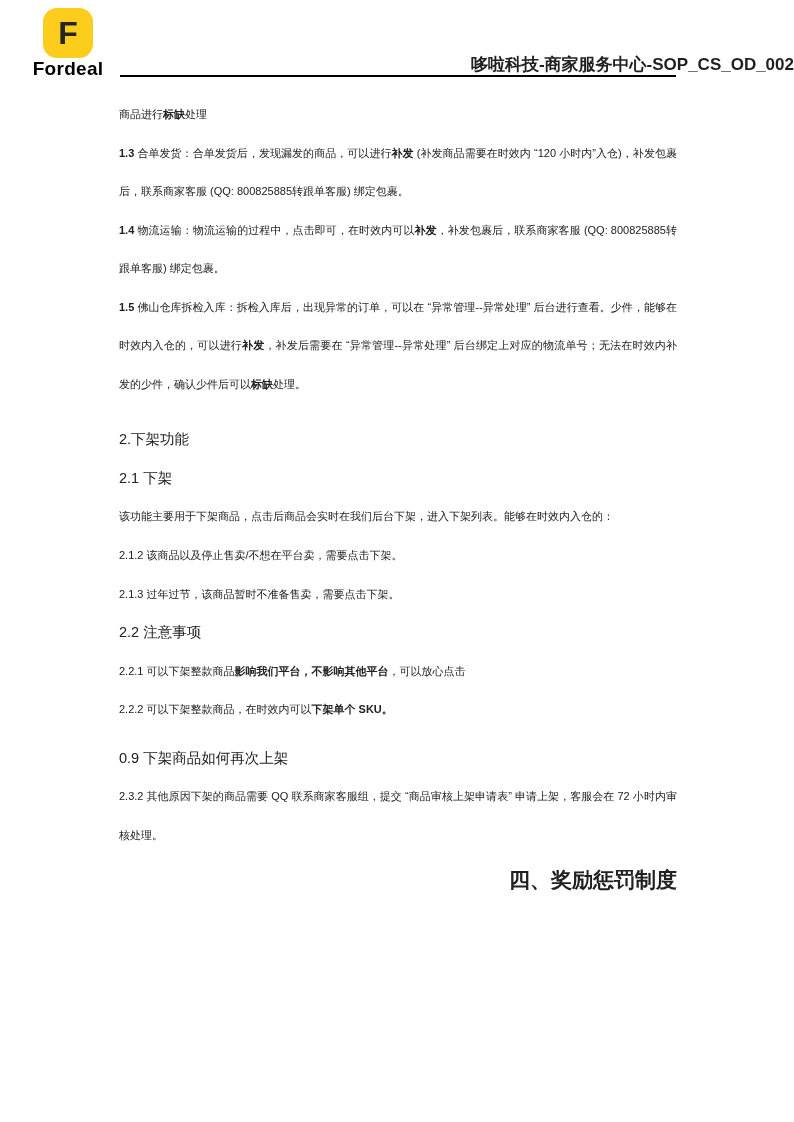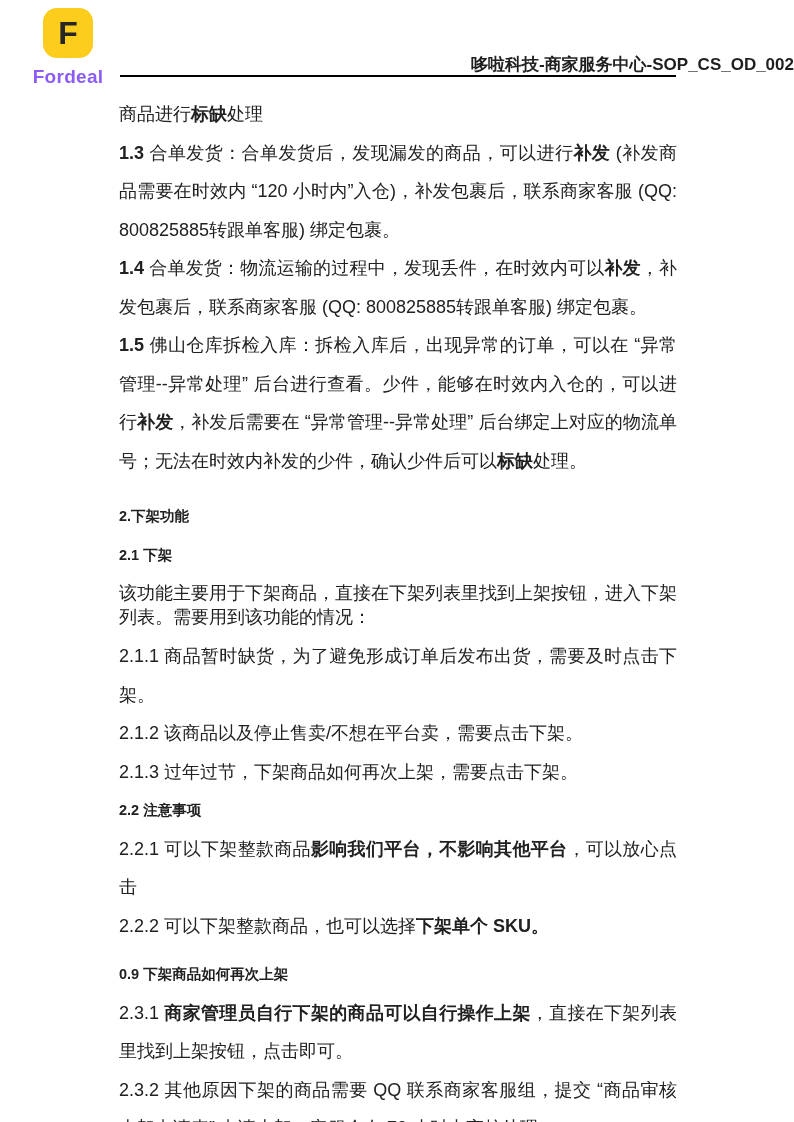--- a/index.html
+++ b/index.html
@@ -12,36 +12,36 @@
     overflow:hidden;
   }
   
   .logo{position:absolute;left:34px;top:8px;width:68px;display:flex;flex-direction:column;align-items:center;}
   .logo-icon{
     width:50px;height:50px;border-radius:14px;
     background:var(--brand,#fccd1d);
     display:flex;align-items:center;justify-content:center;
   }
   .logo-letter{font-size:32px;font-weight:800;color:#262626;line-height:1;}
-  .logo-word{margin-top:8px;font-size:19px;font-weight:600;color:#8b5cf6;letter-spacing:.3px;}
+  .logo-word{margin-top:0;font-size:19px;font-weight:600;color:#000000;letter-spacing:.3px;}
   
   .header-title{
     position:absolute;top:53px;left:0;right:0;
     text-align:right;font-size:17px;font-weight:700;color:#1f1f1f;
   }
   .header-rule{
     position:absolute;top:75px;left:120px;width:556px;height:0;
     border-top:2px solid #000;
   }
   
   .content{position:absolute;left:119px;top:95px;width:558px;}
   .content p{margin:0;}
-  .p-body{font-size:18px;line-height:38.5px;text-align:justify;font-weight:400;}
+  .p-body{font-size:11px;line-height:38.5px;text-align:justify;font-weight:400;}
   .p-tight{line-height:24px;margin:7px 0 8px 0 !important;}
-  .p-h2{font-size:14.5px;line-height:38.5px;font-weight:700;text-align:left;}
+  .p-h2{font-size:14.5px;line-height:38.5px;font-weight:400;text-align:left;}
   .sp17{margin-top:17px !important;}
   .sp10{margin-top:10px !important;}
   .p-h1{font-size:21px;line-height:42px;font-weight:700;margin-top:5px !important;text-align:right;}
   .b{font-weight:700;}
 </style>
 </head>
 <body>
 
 <div class="page">
 
@@ -51,31 +51,29 @@
     </div>
     <div class="logo-word">Fordeal</div>
   </div>
 
   <div class="header-title">哆啦科技-商家服务中心-SOP_CS_OD_002</div>
   <div class="header-rule"></div>
 
   <div class="content">
       <p class="p-body"><span>商品进行</span><span class="b">标缺</span><span>处理</span></p>
       <p class="p-body"><span class="b">1.3</span><span> 合单发货：合单发货后，发现漏发的商品，可以进行</span><span class="b">补发</span><span> (补发商品需要在时效内 “120 小时内”入仓)，补发包裹后，联系商家客服 (QQ: 800825885转跟单客服) 绑定包裹。</span></p>
-      <p class="p-body"><span class="b">1.4</span><span> 合单发货：物流运输的过程中，发现丢件，在时效内可以</span><span class="b">补发</span><span>，补发包裹后，联系商家客服 (QQ: 800825885转跟单客服) 绑定包裹。</span></p>
+      <p class="p-body"><span class="b">1.4</span><span> 物流运输：物流运输的过程中，点击即可，在时效内可以</span><span class="b">补发</span><span>，补发包裹后，联系商家客服 (QQ: 800825885转跟单客服) 绑定包裹。</span></p>
       <p class="p-body"><span class="b">1.5</span><span> 佛山仓库拆检入库：拆检入库后，出现异常的订单，可以在 “异常管理--异常处理” 后台进行查看。少件，能够在时效内入仓的，可以进行</span><span class="b">补发</span><span>，补发后需要在 “异常管理--异常处理” 后台绑定上对应的物流单号；无法在时效内补发的少件，确认少件后可以</span><span class="b">标缺</span><span>处理。</span></p>
       <p class="p-h2 sp17"><span>2.下架功能</span></p>
       <p class="p-h2"><span>2.1 下架</span></p>
-      <p class="p-body p-tight"><span>该功能主要用于下架商品，直接在下架列表里找到上架按钮，进入下架列表。需要用到该功能的情况：</span></p>
-      <p class="p-body"><span>2.1.1 商品暂时缺货，为了避免形成订单后发布出货，需要及时点击下架。</span></p>
+      <p class="p-body p-tight"><span>该功能主要用于下架商品，点击后商品会实时在我们后台下架，进入下架列表。能够在时效内入仓的：</span></p>
       <p class="p-body"><span>2.1.2 该商品以及停止售卖/不想在平台卖，需要点击下架。</span></p>
-      <p class="p-body"><span>2.1.3 过年过节，下架商品如何再次上架，需要点击下架。</span></p>
+      <p class="p-body"><span>2.1.3 过年过节，该商品暂时不准备售卖，需要点击下架。</span></p>
       <p class="p-h2"><span>2.2 注意事项</span></p>
       <p class="p-body"><span>2.2.1 可以下架整款商品</span><span class="b">影响我们平台，不影响其他平台</span><span>，可以放心点击</span></p>
-      <p class="p-body"><span>2.2.2 可以下架整款商品，也可以选择</span><span class="b">下架单个 SKU。</span></p>
+      <p class="p-body"><span>2.2.2 可以下架整款商品，在时效内可以</span><span class="b">下架单个 SKU。</span></p>
       <p class="p-h2 sp10"><span>0.9 下架商品如何再次上架</span></p>
-      <p class="p-body"><span>2.3.1 </span><span class="b">商家管理员自行下架的商品可以自行操作上架</span><span>，直接在下架列表里找到上架按钮，点击即可。</span></p>
       <p class="p-body"><span>2.3.2 其他原因下架的商品需要 QQ 联系商家客服组，提交 “商品审核上架申请表” 申请上架，客服会在 72 小时内审核处理。</span></p>
       <p class="p-h1"><span>四、奖励惩罚制度</span></p>
       <p class="p-h2"></p>
     </div>
 
 </div>
 
 </body></html>

